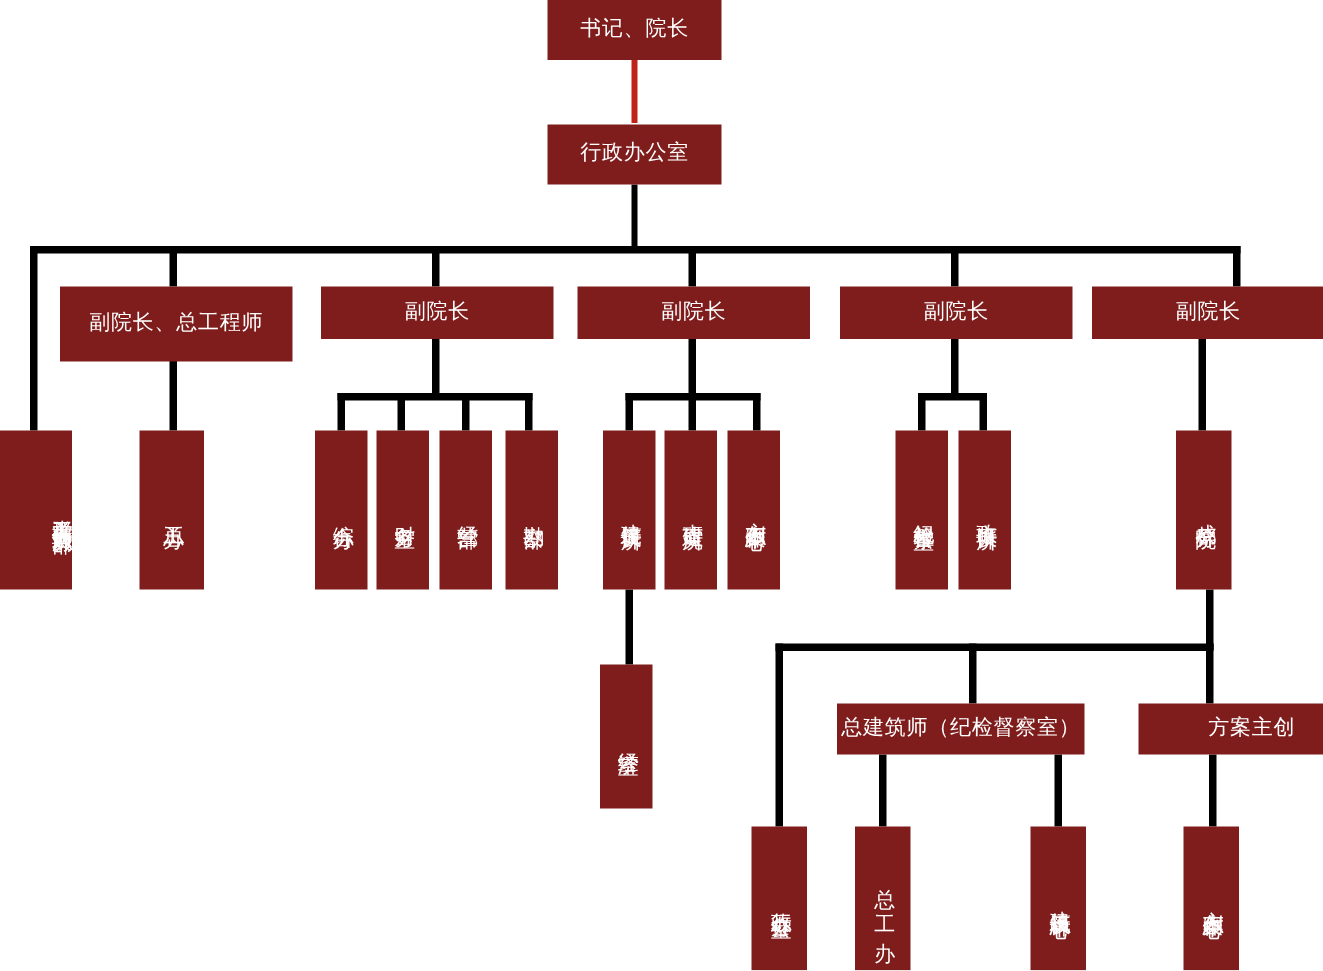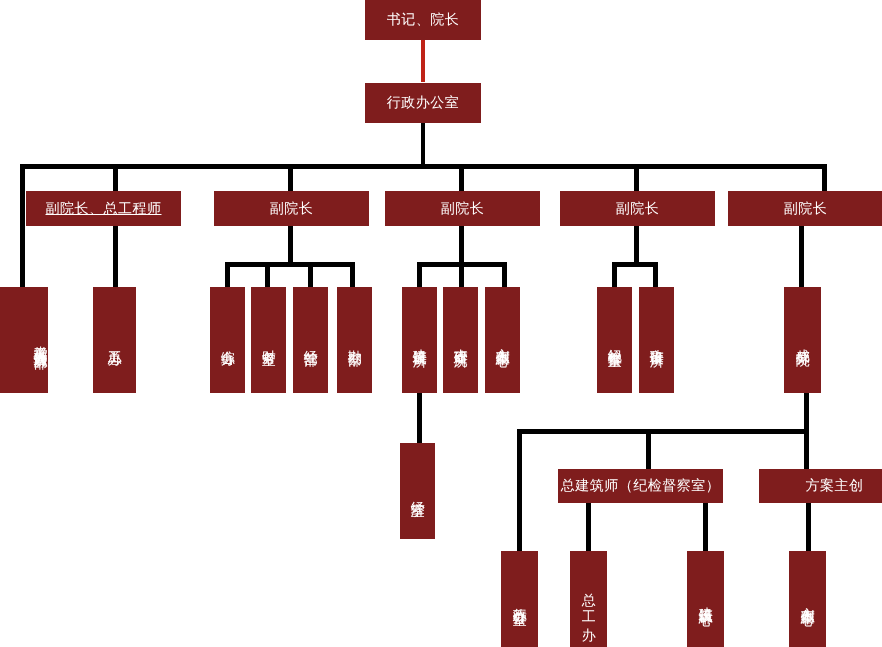--- a/index.html
+++ b/index.html
@@ -122,21 +122,21 @@
   <div class="line" style="left:806px; top:503px; width:5px; height:48px;"></div>
 
   <div class="node horiz" style="left:365px; top:0px; width:116px; height:40px;">
     <span>书记、院长</span>
   </div>
 
   <div class="node horiz" style="left:365px; top:83px; width:116px; height:40px;">
     <span>行政办公室</span>
   </div>
 
-  <div class="node horiz" style="left:26px; top:191px; width:155px; height:35px;text-decoration:underline;">
+  <div class="node horiz" style="left:40px; top:191px; width:155px; height:50px;">
     <span>副院长、总工程师</span>
   </div>
 
   <div class="node horiz" style="left:214px; top:191px; width:155px; height:35px;">
     <span>副院长</span>
   </div>
 
   <div class="node horiz" style="left:385px; top:191px; width:155px; height:35px;">
     <span>副院长</span>
   </div>

